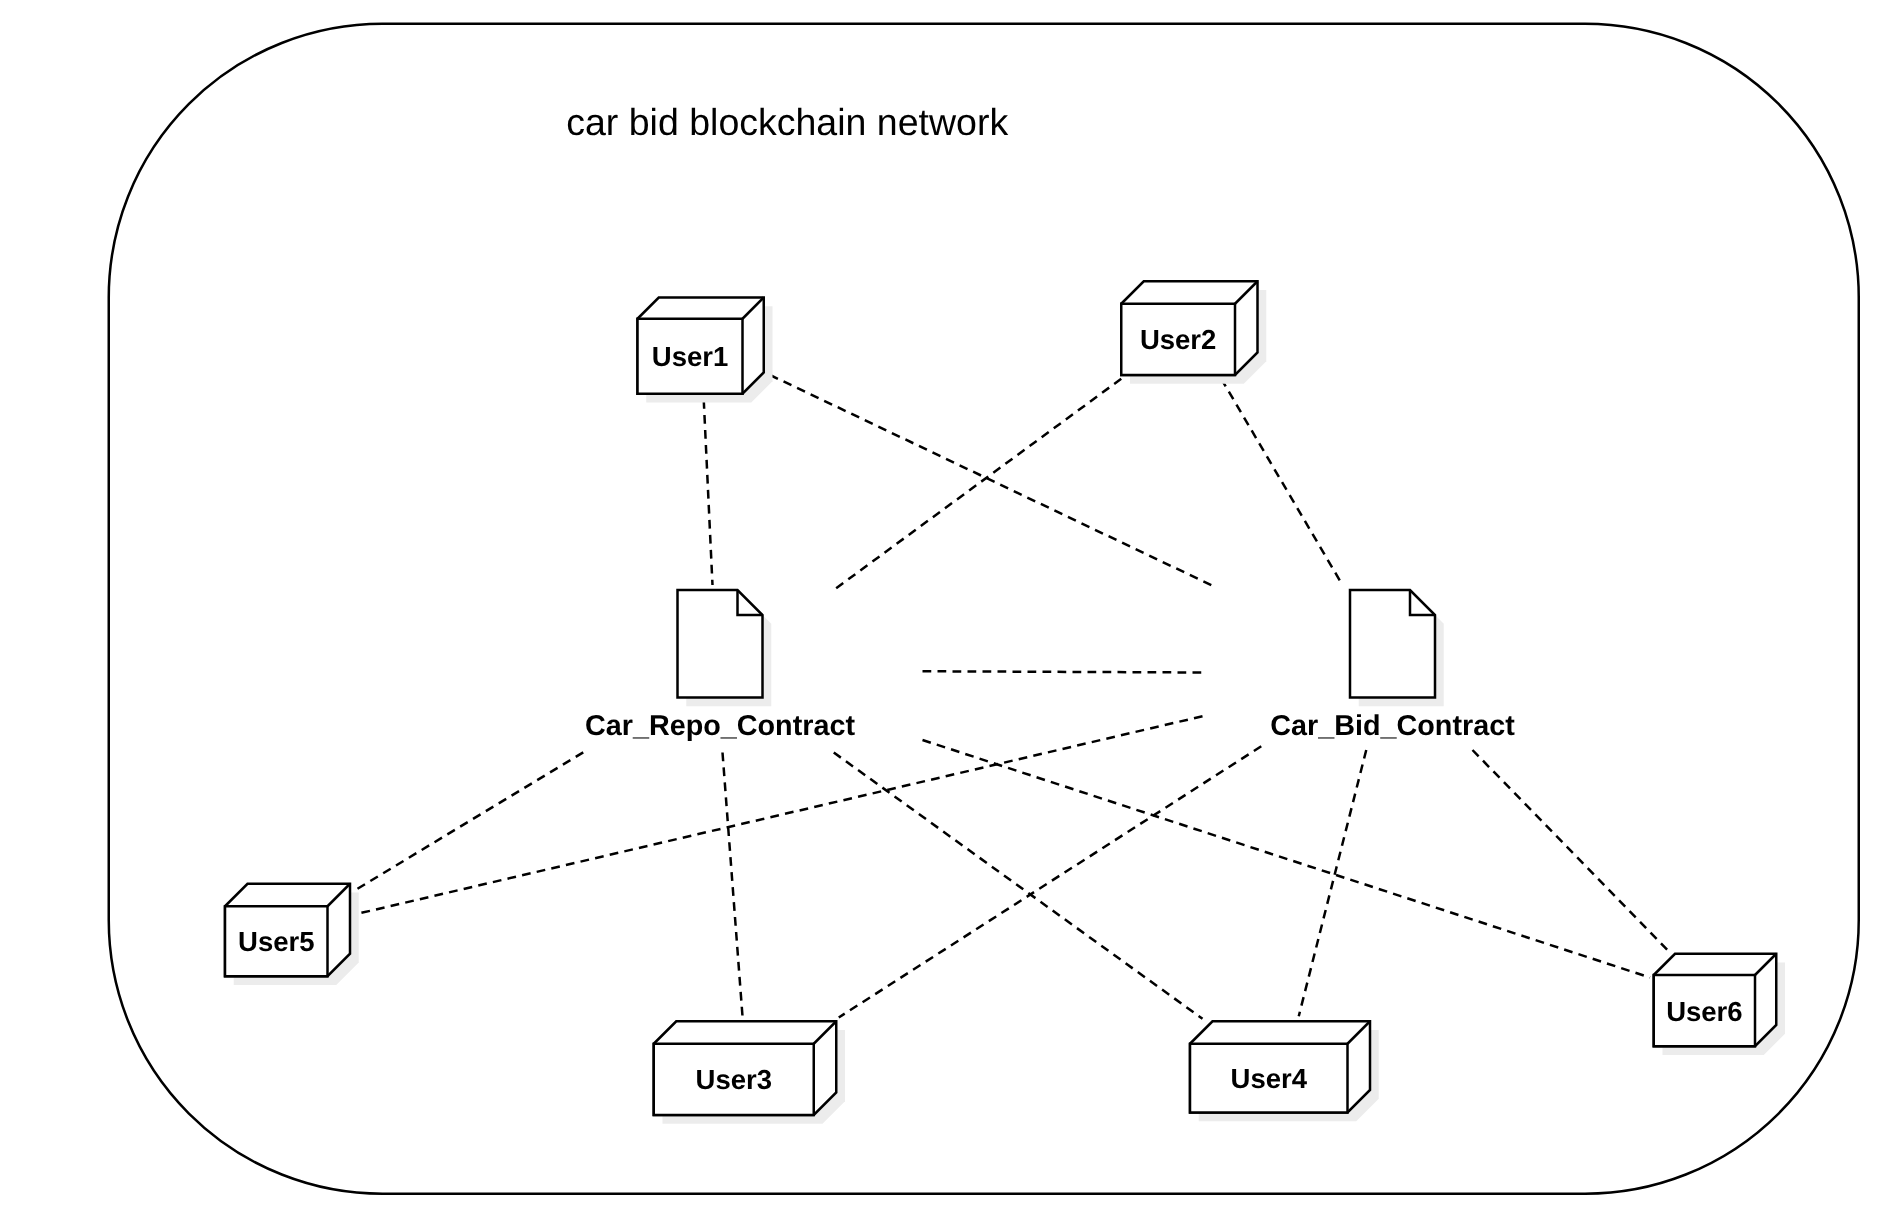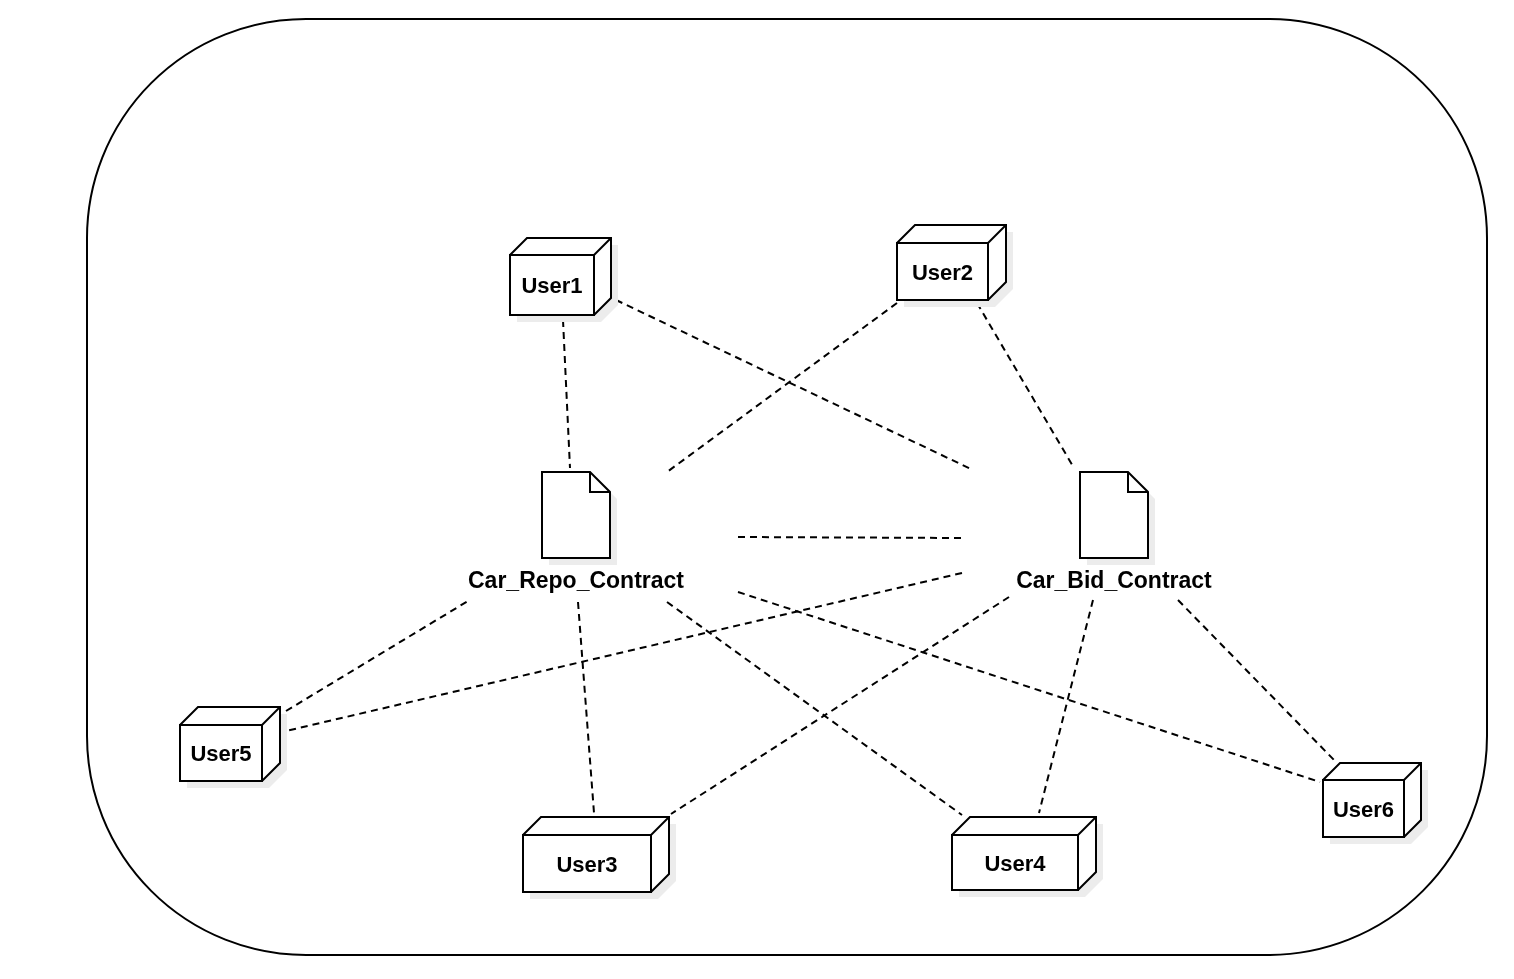--- a/index.html
+++ b/index.html
@@ -72,20 +72,21 @@
     font-size: 23px;
     font-weight: bold;
     fill: #000000;
   }
 </style>
 </head>
 <body>
 
 <div id="stage">
   <div class="frame"></div>
+  <div class="title">car bid blockchain network</div>
   <svg id="diagram-svg" width="1514" height="979" viewBox="0 0 1514 979">
       <line x1="563" y1="320" x2="570" y2="468" class="edge" stroke-dasharray="7 5"></line>
       <line x1="616" y1="300" x2="973" y2="470" class="edge" stroke-dasharray="7 5"></line>
       <line x1="897" y1="303" x2="667" y2="472" class="edge" stroke-dasharray="7 5"></line>
       <line x1="977" y1="303" x2="1074" y2="468" class="edge" stroke-dasharray="7 5"></line>
       <line x1="738" y1="537" x2="962" y2="538" class="edge" stroke-dasharray="7 5"></line>
       <line x1="738" y1="592" x2="1320" y2="782" class="edge" stroke-dasharray="7 5"></line>
       <line x1="962" y1="573" x2="286" y2="731" class="edge" stroke-dasharray="7 5"></line>
       <line x1="578" y1="602" x2="594" y2="813" class="edge" stroke-dasharray="7 5"></line>
       <line x1="667" y1="602" x2="962" y2="815" class="edge" stroke-dasharray="7 5"></line>

